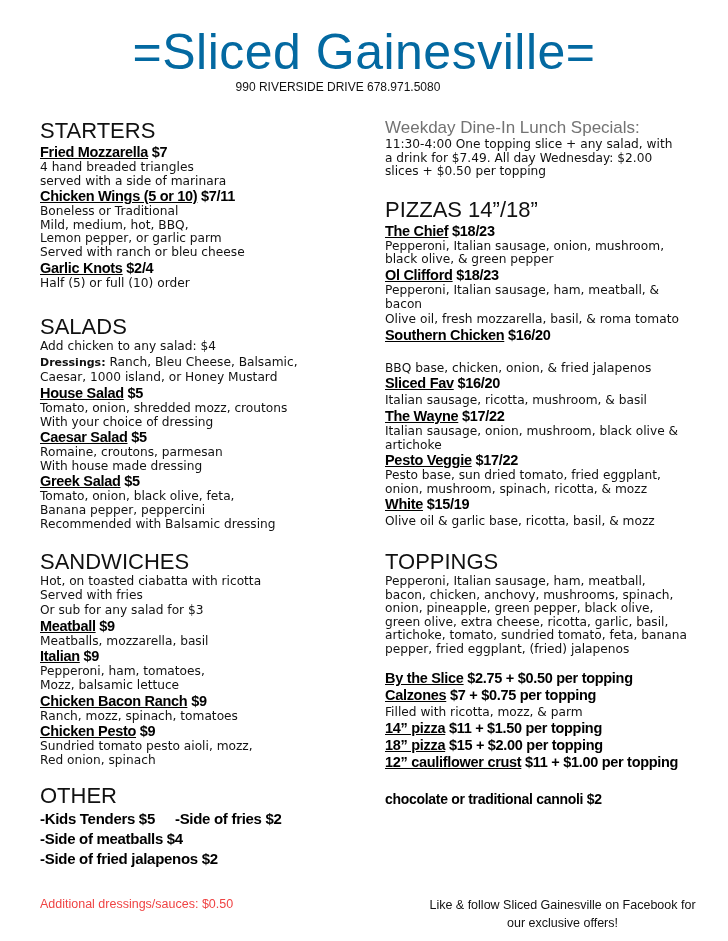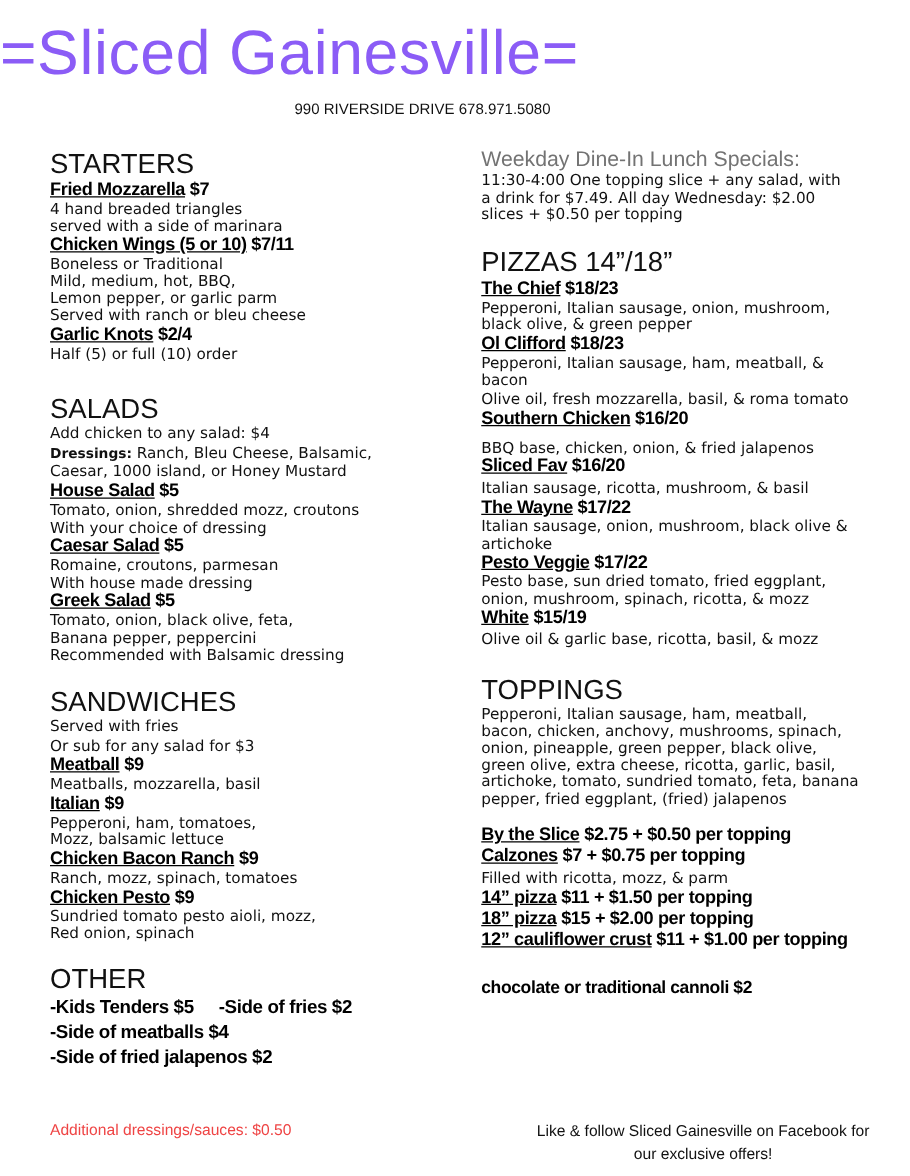--- a/index.html
+++ b/index.html
@@ -1,17 +1,17 @@
 <!DOCTYPE html>
 <html><head>
 <meta charset="utf-8">
 <style>
   html, body { margin:0; padding:0; background:#ffffff; }
   body { width:728px; height:941px; position:relative; overflow:hidden; color:#111; font-family:"DejaVu Sans", sans-serif; }
-  .title { position:absolute; left:0; top:14px; width:728px; text-align:left; font-family:"Liberation Sans", sans-serif; font-size:50px; line-height:56px; letter-spacing:0.5px; color:#8b5cf6; }
+  .title { position:absolute; left:0; top:24px; width:728px; text-align:center; font-family:"Liberation Sans", sans-serif; font-size:50px; line-height:56px; letter-spacing:0.5px; color:#0369a1; }
   .address { position:absolute; left:0; top:80px; width:676px; text-align:center; font-family:"Liberation Sans", sans-serif; font-size:12px; color:#111; }
   .col { position:absolute; top:118px; }
   .col.left { left:40px; width:320px; }
   .col.right { left:385px; width:335px; }
   .section-h { font-family:"Liberation Sans", sans-serif; font-size:22px; line-height:26px; color:#111; margin:0; }
   .special-h { font-family:"Liberation Sans", sans-serif; font-size:17px; line-height:20px; color:#737373; margin:0; }
   .item-name { font-family:"Liberation Sans Narrow","Liberation Sans", sans-serif; font-weight:bold; font-size:14.5px; line-height:17px; color:#000; margin:0; letter-spacing:-0.3px; }
   .item-name .nm { text-decoration:underline; }
   .desc { font-size:12.2px; line-height:13.6px; color:#111; margin:0; }
   .bold-lbl { font-weight:bold; font-size:11px;margin-top:32px; }
@@ -70,20 +70,21 @@
       <div class="desc">Tomato, onion, black olive, feta,</div>
       <div class="desc">Banana pepper, peppercini</div>
       <div class="desc">Recommended with Balsamic dressing</div>
     </div>
   </div>
 
   <div style="height:18px"></div>
 
   <div>
     <div class="section-h">SANDWICHES</div>
+    <div class="desc">Hot, on toasted ciabatta with ricotta</div>
     <div class="desc">Served with fries</div>
     <div class="desc" style="margin-top:2px">Or sub for any salad for $3</div>
     <div>
       <div class="item-name"><span class="nm">Meatball</span> <span>$9</span></div>
       <div class="desc">Meatballs, mozzarella, basil</div>
     </div>
     <div>
       <div class="item-name"><span class="nm">Italian</span> <span>$9</span></div>
       <div class="desc">Pepperoni, ham, tomatoes,</div>
       <div class="desc">Mozz, balsamic lettuce</div>
@@ -132,21 +133,21 @@
     <div>
       <div class="item-name"><span class="nm">Ol Clifford</span> <span>$18/23</span></div>
       <div class="desc">Pepperoni, Italian sausage, ham, meatball, &amp;</div>
       <div class="desc">bacon</div>
     </div>
     <div>
       <div class="desc" style="margin-top:2px">Olive oil, fresh mozzarella, basil, &amp; roma tomato</div>
     </div>
     <div>
       <div class="item-name"><span class="nm">Southern Chicken</span> <span>$16/20</span></div>
-      <div class="desc" style="margin-top:8px">BBQ base, chicken, onion, &amp; fried jalapenos</div>
+      <div class="desc" style="margin-top:18px">BBQ base, chicken, onion, &amp; fried jalapenos</div>
     </div>
     <div>
       <div class="item-name"><span class="nm">Sliced Fav</span> <span>$16/20</span></div>
       <div class="desc" style="margin-top:2px">Italian sausage, ricotta, mushroom, &amp; basil</div>
     </div>
     <div>
       <div class="item-name"><span class="nm">The Wayne</span> <span>$17/22</span></div>
       <div class="desc">Italian sausage, onion, mushroom, black olive &amp;</div>
       <div class="desc">artichoke</div>
     </div>

